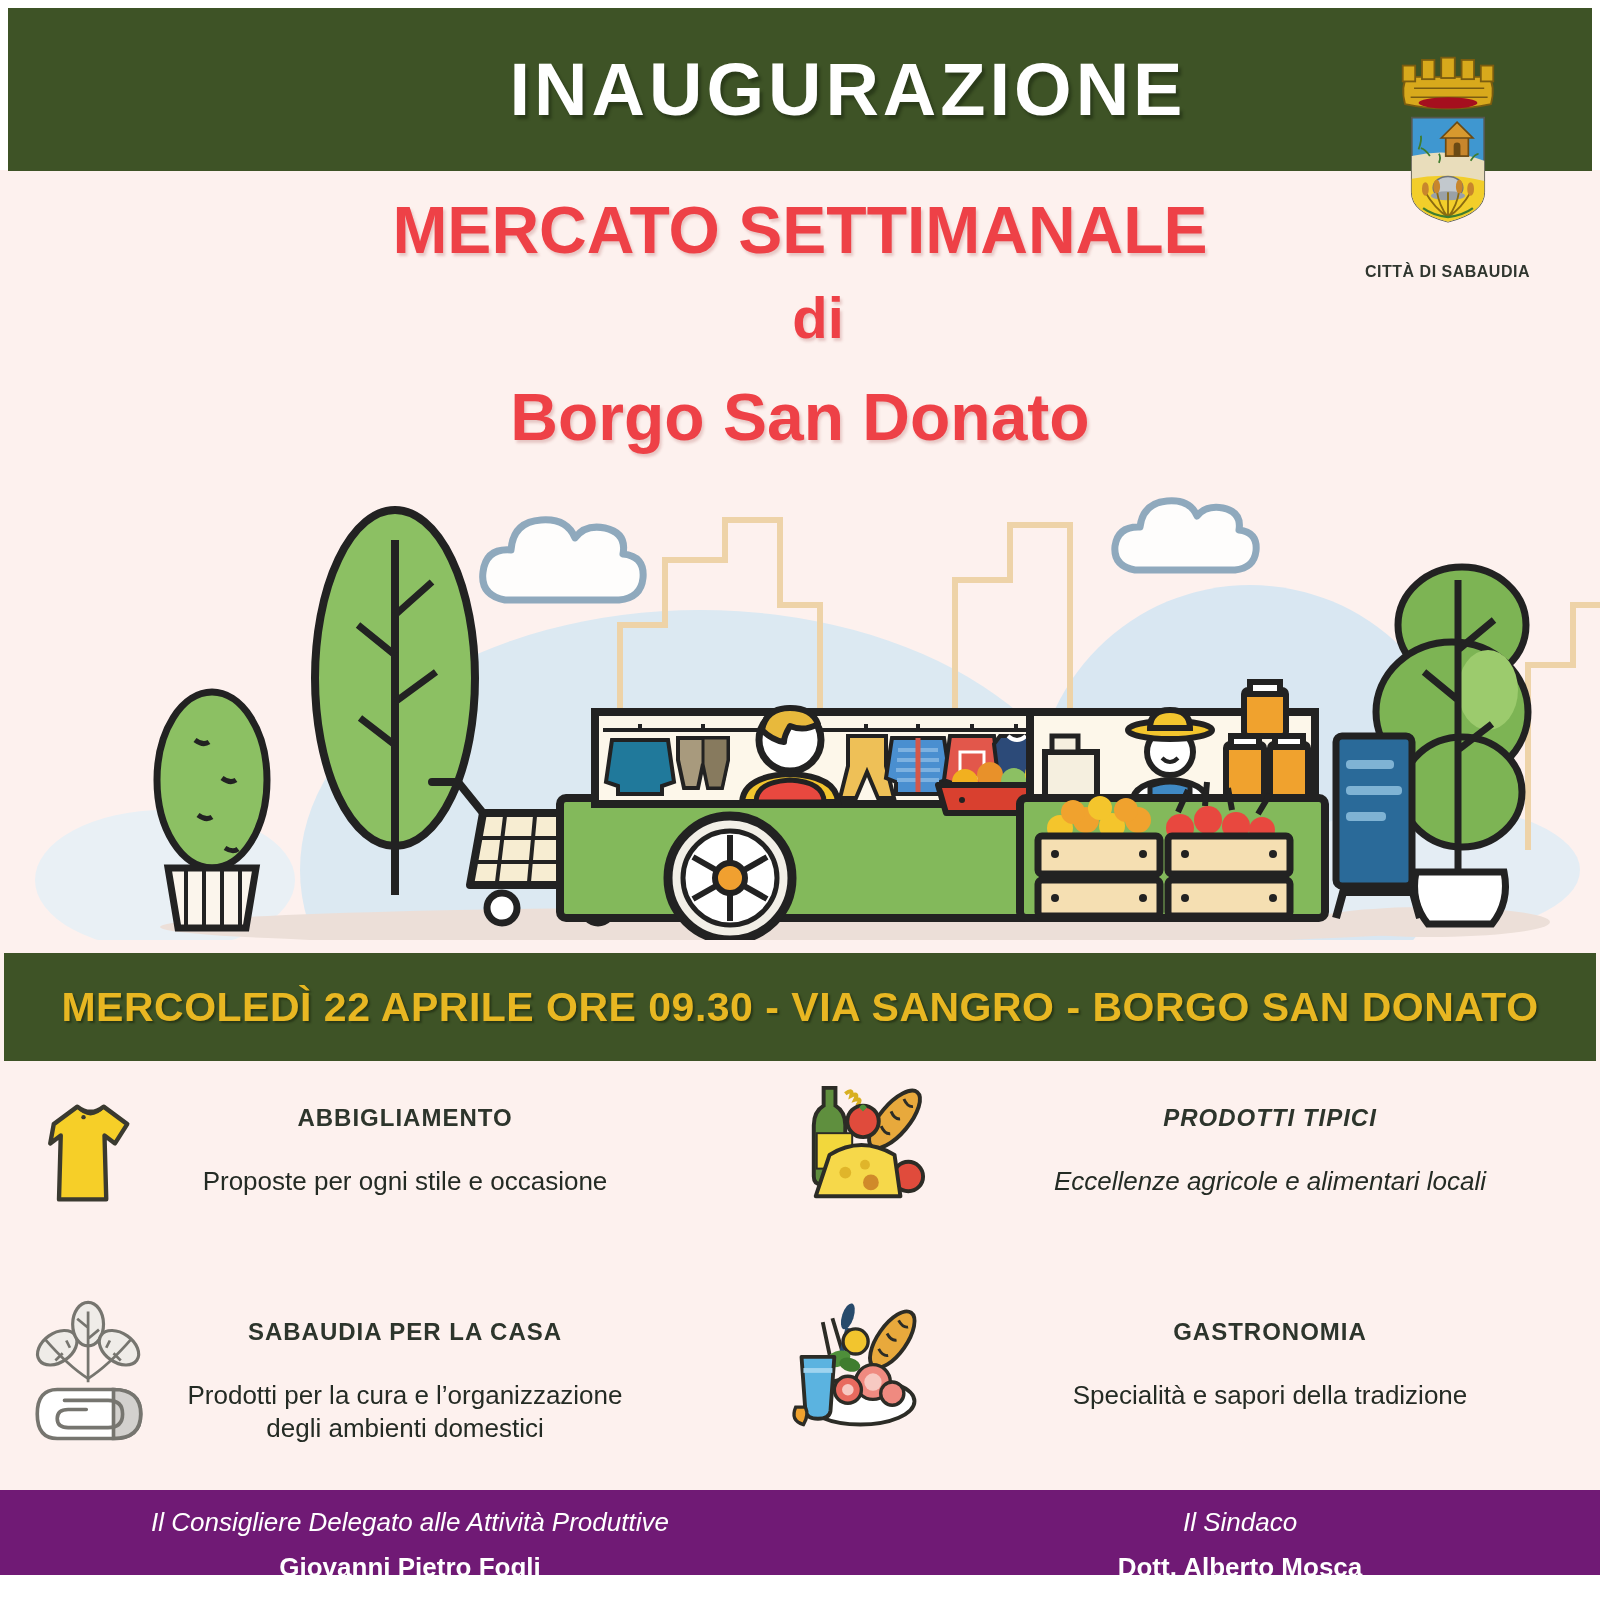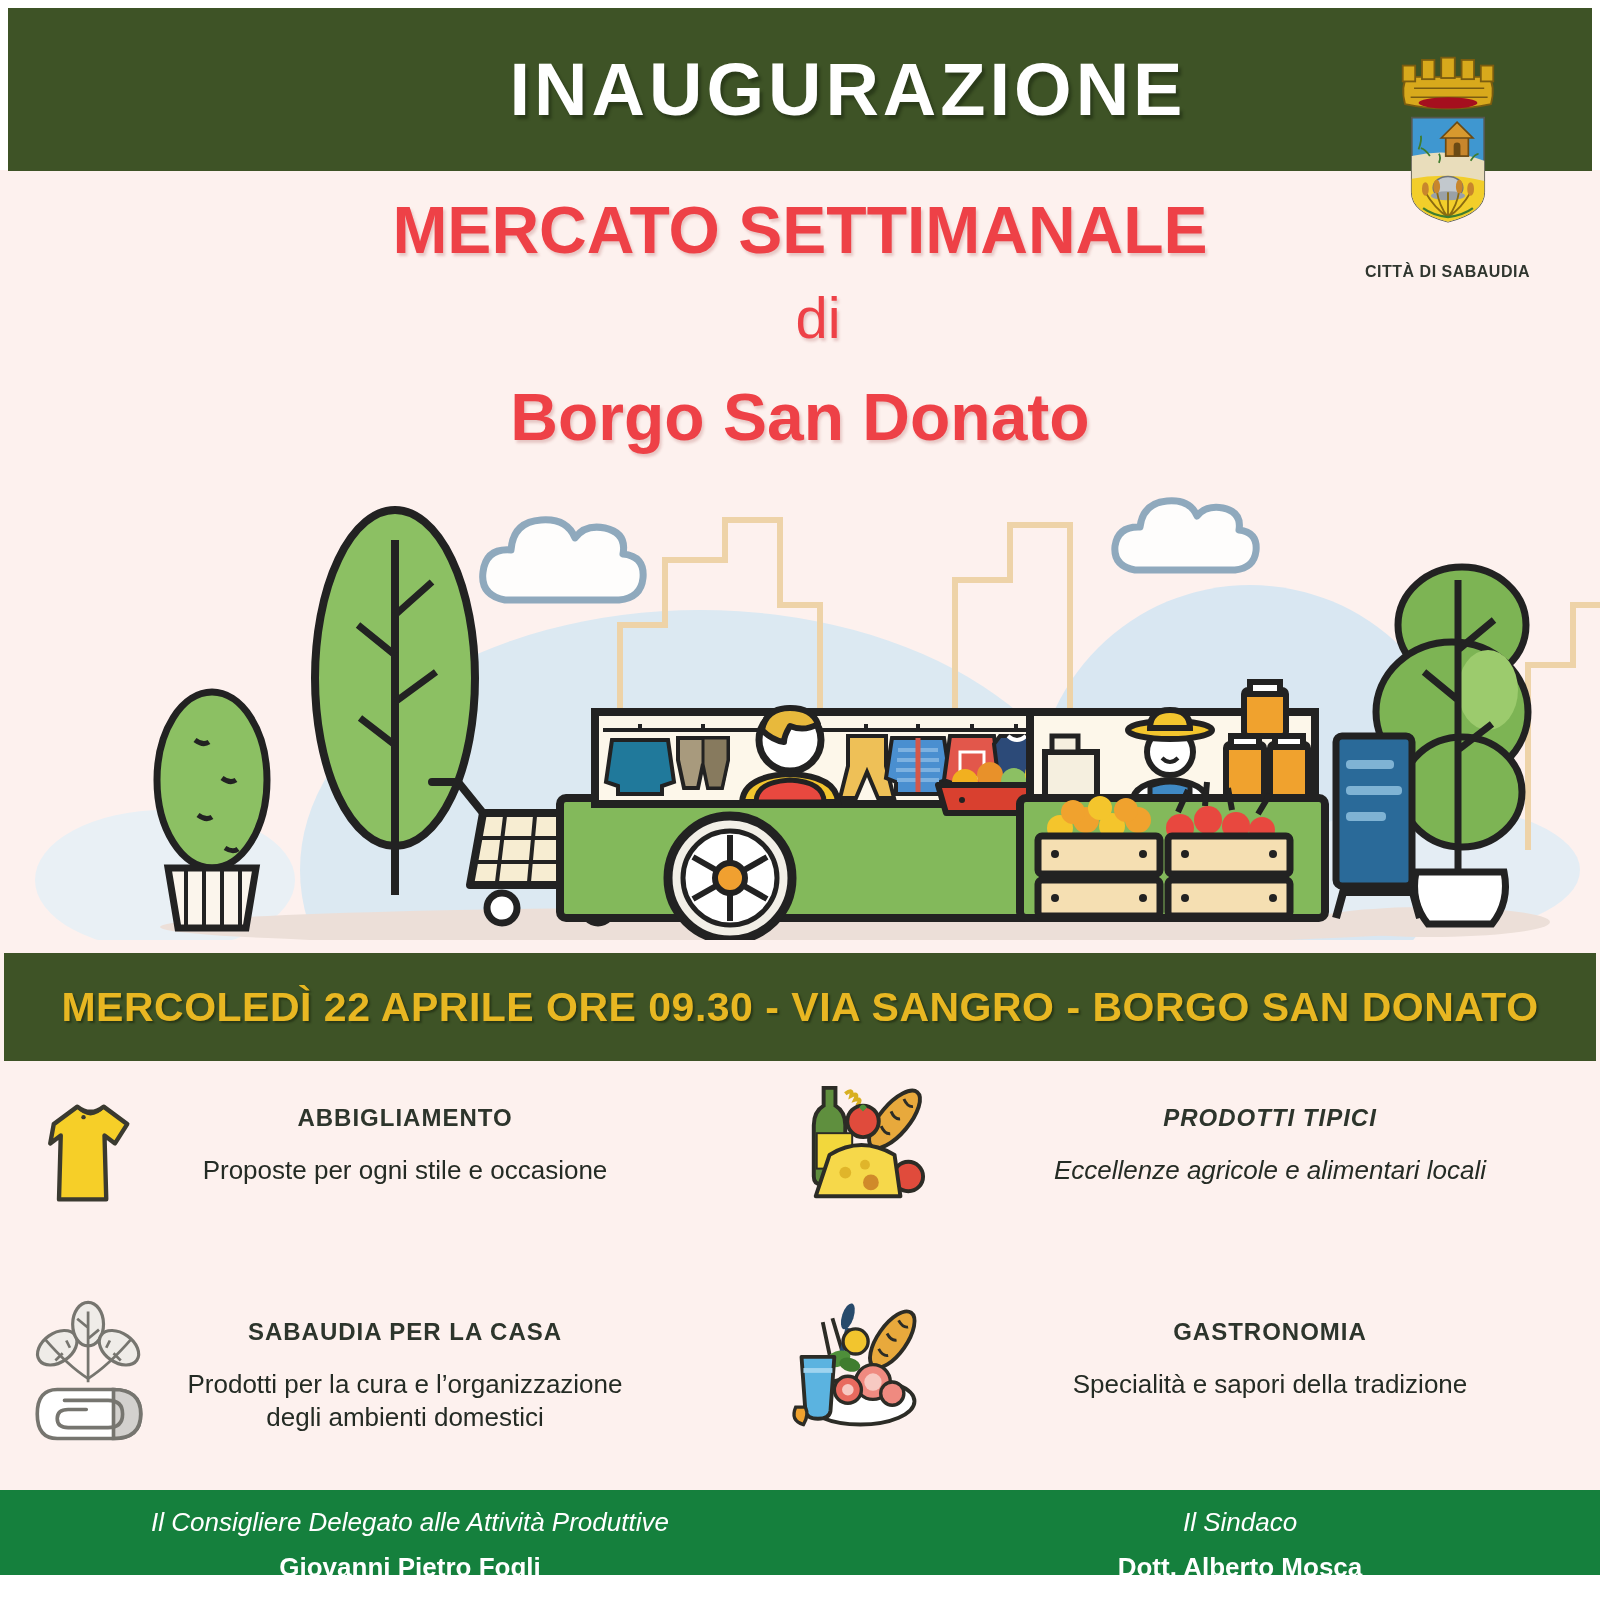--- a/index.html
+++ b/index.html
@@ -13,40 +13,40 @@
       text-align:center;color:#ffffff;font-size:74px;font-weight:bold;letter-spacing:4px;
       text-shadow:3px 4px 3px rgba(20,30,10,.45);padding-left:48px;}
   
   #crest{left:1378px;top:52px;width:140px;height:245px;text-align:center;}
   #crest-caption{left:1330px;top:263px;width:235px;text-align:center;
       font-size:16px;font-weight:bold;letter-spacing:.5px;color:#30362f;}
   
   #title-block{left:0;top:192px;width:1600px;text-align:center;color:#ee4147;
       text-shadow:2px 3px 3px rgba(150,50,50,.22);}
   #title-line1{font-size:66px;font-weight:800;line-height:76px;}
-  #title-line2{font-size:58px;font-weight:400;line-height:100px;margin-left:36px;}
+  #title-line2{font-size:58px;font-weight:700;line-height:100px;margin-left:36px;}
   #title-line3{font-size:66px;font-weight:800;line-height:98px;}
   
   #illustration{left:0;top:440px;width:1600px;height:500px;}
   
   #date-band{left:4px;right:4px;top:953px;height:108px;background:#3e5326;}
   #date-text{left:0;top:953px;width:1600px;height:108px;line-height:108px;text-align:center;
       color:#e8b722;font-size:41px;font-weight:bold;letter-spacing:.5px;
       text-shadow:2px 2px 2px rgba(20,30,10,.5);}
   
   .sec-head{font-size:24px;font-weight:bold;letter-spacing:1px;color:#2d352c;text-align:center;}
   .sec-desc{font-size:26px;font-weight:500;color:#242b24;text-align:center;line-height:33px;}
   #s1-text{left:170px;top:1104px;width:470px;}
   #s2-text{left:1010px;top:1104px;width:520px;font-style:italic;}
   #s3-text{left:180px;top:1318px;width:450px;}
   #s4-text{left:1010px;top:1318px;width:520px;}
-  .sec-desc{margin-top:22px;}
+  .sec-desc{margin-top:33px;}
   .sec-icon{pointer-events:none;}
   
-  #footer{left:0;top:1490px;width:1600px;height:85px;background:#15803d;color:#ffffff;}
+  #footer{left:0;top:1490px;width:1600px;height:85px;background:#701a75;color:#ffffff;}
   .foot-col{position:absolute;top:0;height:110px;display:flex;flex-direction:column;
       justify-content:center;gap:14px;text-align:center;}
   #foot-left{left:60px;width:700px;}
   #foot-right{left:1000px;width:480px;}
   .foot-role{font-style:italic;font-size:26px;font-weight:500;}
   .foot-name{font-size:26px;font-weight:700;}
 </style>
 </head>
 <body>
 

